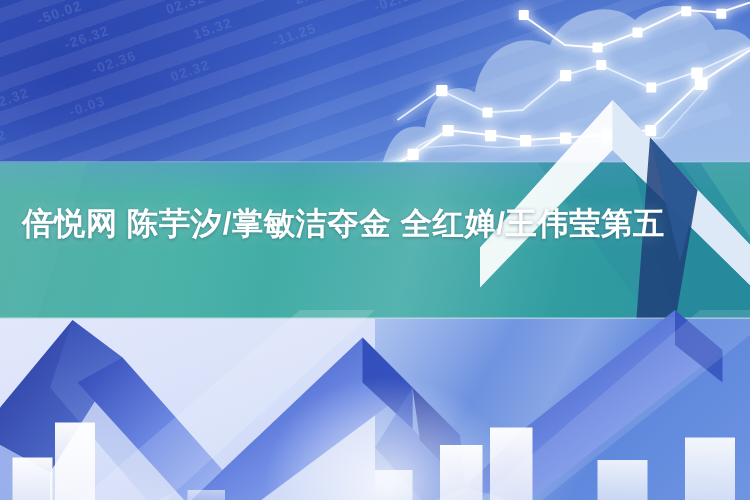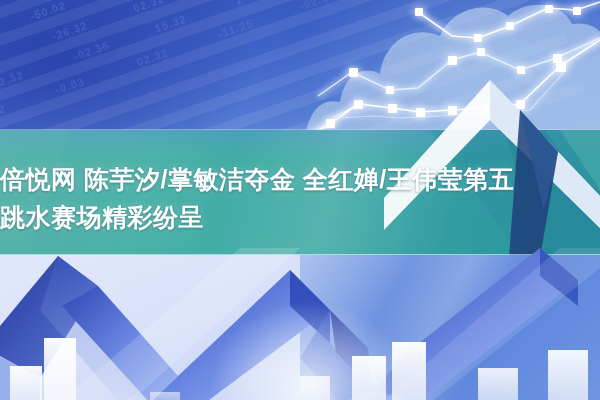--- a/index.html
+++ b/index.html
@@ -95,21 +95,21 @@
     background:radial-gradient(ellipse at 50% 80%, rgba(255,255,255,.75) 0%, rgba(255,255,255,0) 70%);
   }
 
   
   #sepTop{position:absolute;left:0;top:129px;width:600px;height:2px;background:rgba(180,215,230,.55);}
   #sepBot{position:absolute;left:0;top:254px;width:600px;height:2px;background:rgba(255,255,255,.55);}
 
   
   #title{
     position:absolute;left:0;top:160px;width:532px;
-    text-align:left;color:#ffffff;
+    text-align:right;color:#ffffff;
     font-weight:700;font-size:25px;line-height:38px;
     letter-spacing:.5px;
     text-shadow:0 1px 3px rgba(10,60,80,.45), 0 0 10px rgba(255,255,255,.25);
   }
   #title .ln{display:block;}
 </style>
 </head>
 <body>
 
 <div id="stage">
@@ -256,16 +256,15 @@
     <rect x="352" y="76" width="34" height="44" fill="url(#gBar)"></rect>
     <rect x="392" y="62" width="34" height="58" fill="url(#gBar)"></rect>
     <rect x="478" y="88" width="40" height="32" fill="url(#gBar)" opacity=".9"></rect>
     <rect x="548" y="70" width="40" height="50" fill="url(#gBar)" opacity=".95"></rect>
   </svg>
 
   <div id="midGlow"></div>
 
   <div id="title">
     <span class="ln">倍悦网 陈芋汐/掌敏洁夺金 全红婵/王伟莹第五</span>
-    <span class="ln">跳水赛场精彩纷呈</span>
   </div>
 
 </div>
 
 </body></html>

